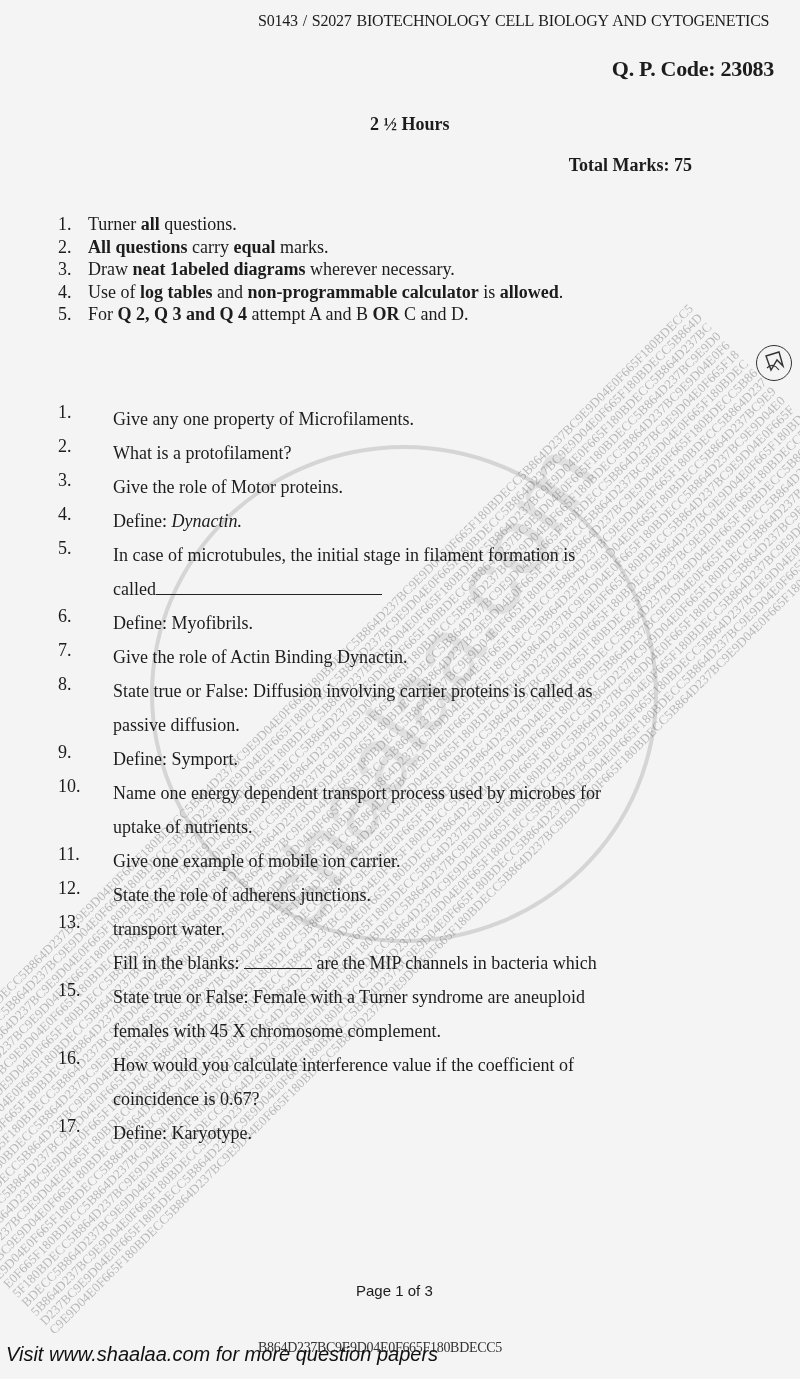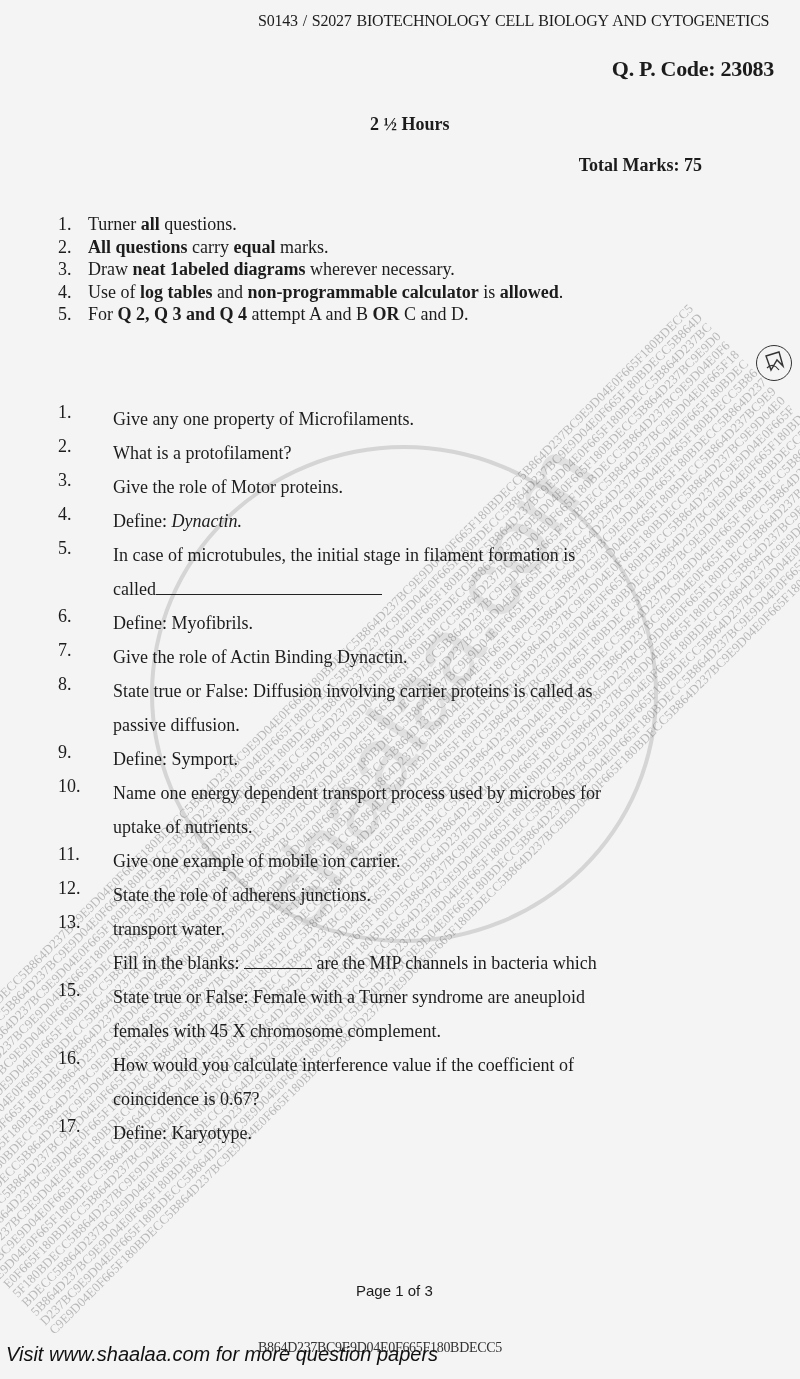--- a/index.html
+++ b/index.html
@@ -65,21 +65,21 @@
     .qp-code {
       right: 26px; top: 56px;
       font-size: 22px; font-weight: bold;
       letter-spacing: -0.3px;
     }
     .duration {
       left: 370px; top: 114px;
       font-size: 18px; font-weight: bold;
     }
     .total-marks {
-      right: 98px; top: 155px;
+      right: 108px; top: 155px;
       font-size: 18px; font-weight: bold;
     }
 
     .instructions {
       left: 58px; top: 213px;
       font-size: 18px;
       line-height: 22.5px;
       list-style: none; margin: 0; padding: 0;
     }
     .instructions li { display: flex; }

